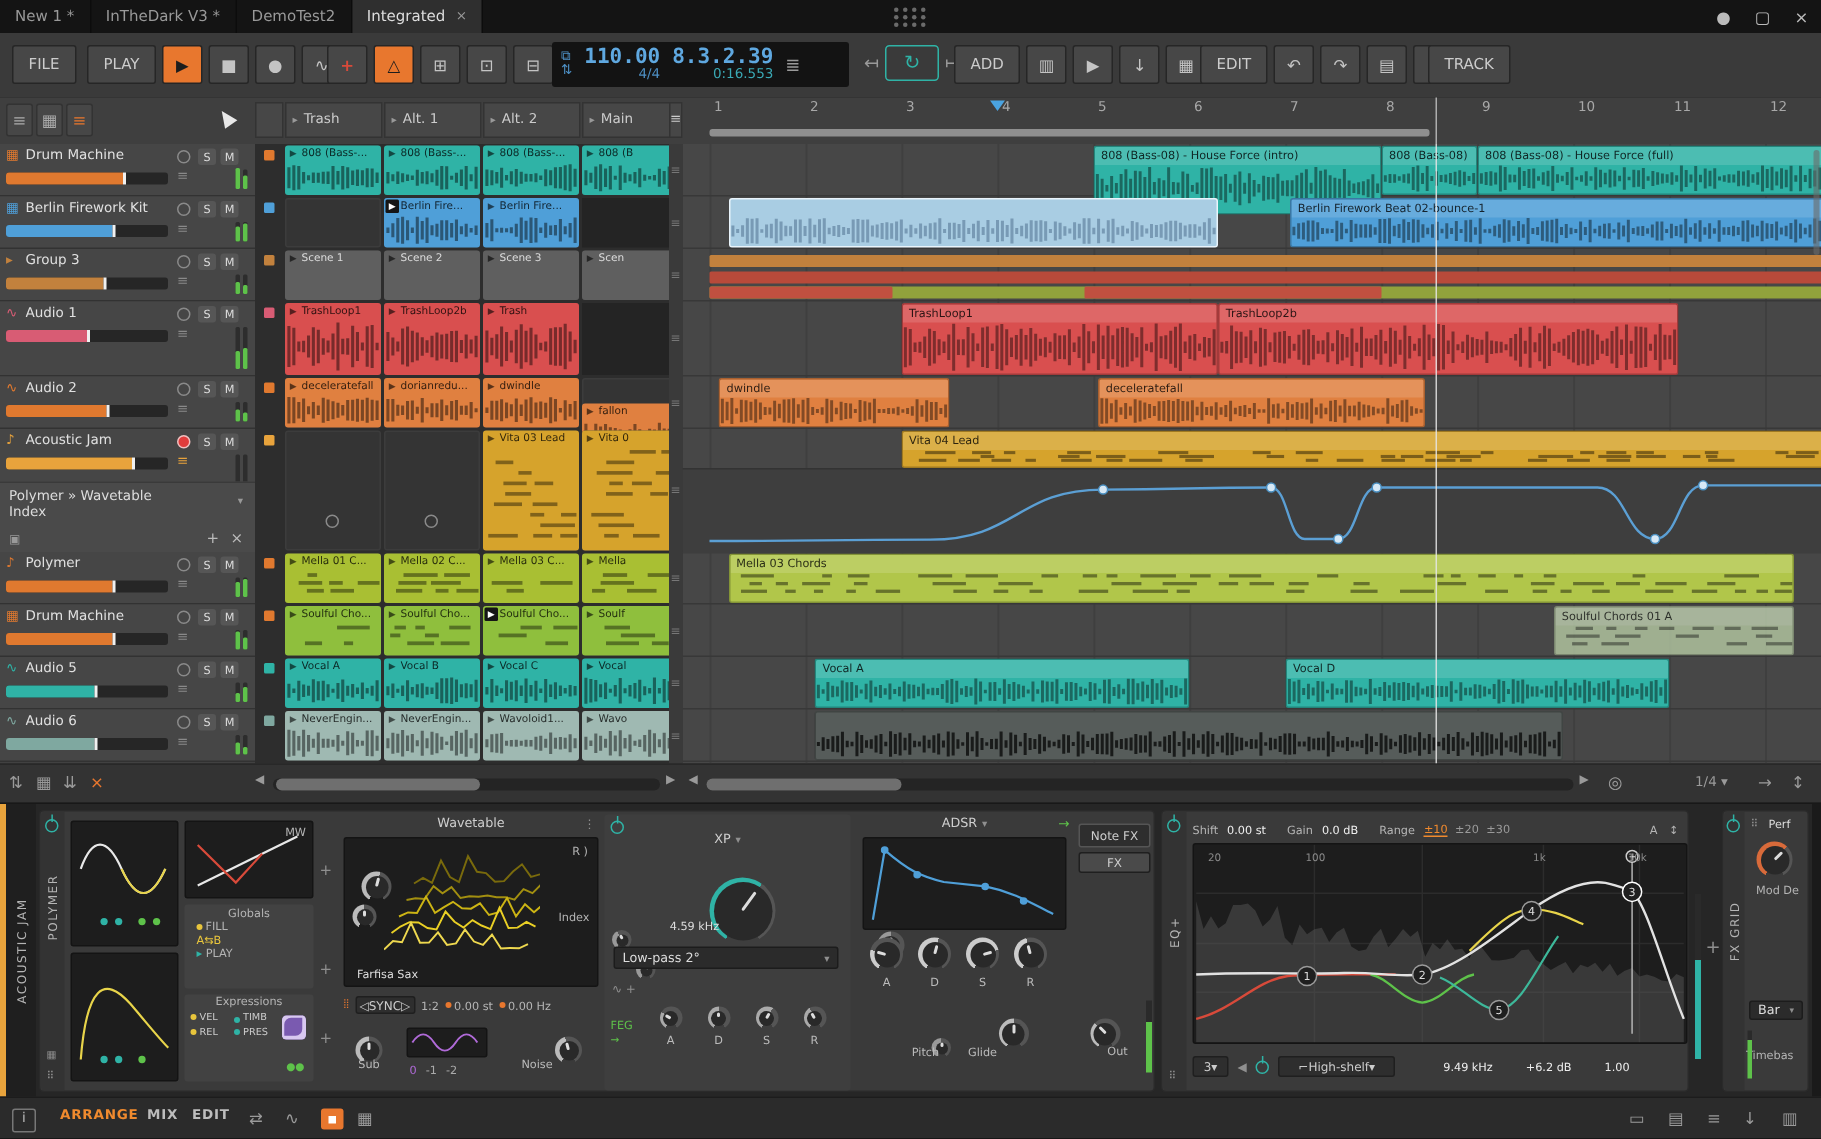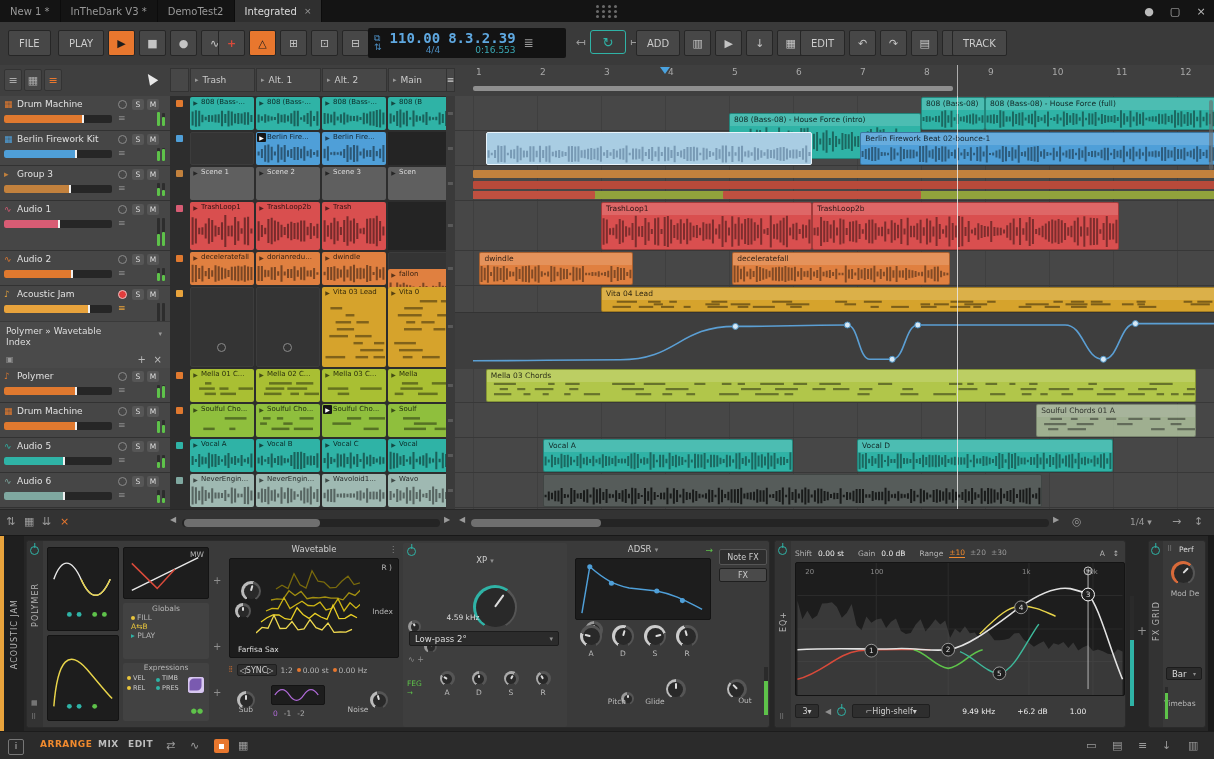--- a/index.html
+++ b/index.html
@@ -757,21 +757,21 @@
         <div class="grip" style="top: 167.5px;">≡</div>
         <div class="grip" style="top: 226px;">≡</div>
         <div class="grip" style="top: 284.5px;">≡</div>
         <div class="grip" style="top: 319.5px;">≡</div>
         <div class="grip" style="top: 354.5px;">≡</div>
         <div class="grip" style="top: 389.5px;">≡</div>
       </div>
     </div>
   <div id="arranger">
       <div class="arow" style="top: 0px; height: 35px;">
-        <div class="aclip" style="left: 274px; top: 1px; width: 192px; height: 46px; background: rgb(47, 179, 166); margin-top: 16px;">
+        <div class="aclip" style="left: 274px; top: 1px; width: 192px; height: 46px; background: rgb(47, 179, 166);">
           <div class="aclip-head">808 (Bass-08) - House Force (intro)</div>
           <div style="position: absolute; inset: 11px 0px 0px;"><svg width="100%" height="100%" viewBox="0 0 192 22" preserveAspectRatio="none">
               <path d="M1.6,4.7L1.6,17.3M4.8,6.8L4.8,15.2M8.0,9.6L8.0,12.4M11.2,5.5L11.2,16.5M14.4,8.7L14.4,13.3M17.6,4.7L17.6,17.3M20.8,2.5L20.8,19.5M24.0,6.8L24.0,15.2M27.2,3.2L27.2,18.8M30.4,3.4L30.4,18.6M33.6,6.0L33.6,16.0M36.8,1.5L36.8,20.5M40.0,8.2L40.0,13.8M43.2,6.5L43.2,15.5M46.4,7.4L46.4,14.6M49.6,1.7L49.6,20.3M52.8,8.2L52.8,13.8M56.0,8.4L56.0,13.6M59.2,3.6L59.2,18.4M62.4,4.5L62.4,17.5M65.6,9.5L65.6,12.5M68.8,8.4L68.8,13.6M72.0,2.0L72.0,20.0M75.2,2.2L75.2,19.8M78.4,1.8L78.4,20.2M81.6,5.6L81.6,16.4M84.8,5.8L84.8,16.2M88.0,4.7L88.0,17.3M91.2,9.0L91.2,13.0M94.4,5.0L94.4,17.0M97.6,3.5L97.6,18.5M100.8,8.6L100.8,13.4M104.0,4.3L104.0,17.7M107.2,7.3L107.2,14.7M110.4,9.1L110.4,12.9M113.6,5.4L113.6,16.6M116.8,6.0L116.8,16.0M120.0,6.1L120.0,15.9M123.2,4.6L123.2,17.4M126.4,7.7L126.4,14.3M129.6,7.4L129.6,14.6M132.8,7.4L132.8,14.6M136.0,5.2L136.0,16.8M139.2,4.1L139.2,17.9M142.4,2.6L142.4,19.4M145.6,8.6L145.6,13.4M148.8,1.5L148.8,20.5M152.0,3.2L152.0,18.8M155.2,2.7L155.2,19.3M158.4,5.2L158.4,16.8M161.6,6.3L161.6,15.7M164.8,6.8L164.8,15.2M168.0,2.4L168.0,19.6M171.2,7.6L171.2,14.4M174.4,8.9L174.4,13.1M177.6,8.3L177.6,13.7M180.8,7.9L180.8,14.1M184.0,7.0L184.0,15.0M187.2,4.8L187.2,17.2M190.4,8.9L190.4,13.1" stroke="rgba(0,0,0,0.42)" stroke-width="2" fill="none"></path>
             </svg></div>
         </div>
         <div class="aclip" style="left: 466px; top: 1px; width: 64px; height: 33px; background: rgb(47, 179, 166);">
           <div class="aclip-head">808 (Bass-08)</div>
           <div style="position: absolute; inset: 11px 0px 0px;"><svg width="100%" height="100%" viewBox="0 0 64 22" preserveAspectRatio="none">
               <path d="M1.6,8.7L1.6,13.3M4.8,7.7L4.8,14.3M8.0,7.9L8.0,14.1M11.2,9.3L11.2,12.7M14.4,7.8L14.4,14.2M17.6,7.3L17.6,14.7M20.8,2.5L20.8,19.5M24.0,1.4L24.0,20.6M27.2,6.9L27.2,15.1M30.4,1.9L30.4,20.1M33.6,9.2L33.6,12.8M36.8,5.6L36.8,16.4M40.0,8.4L40.0,13.6M43.2,8.0L43.2,14.0M46.4,7.0L46.4,15.0M49.6,6.1L49.6,15.9M52.8,5.0L52.8,17.0M56.0,6.1L56.0,15.9M59.2,9.1L59.2,12.9M62.4,6.9L62.4,15.1" stroke="rgba(0,0,0,0.42)" stroke-width="2" fill="none"></path>
             </svg></div>

